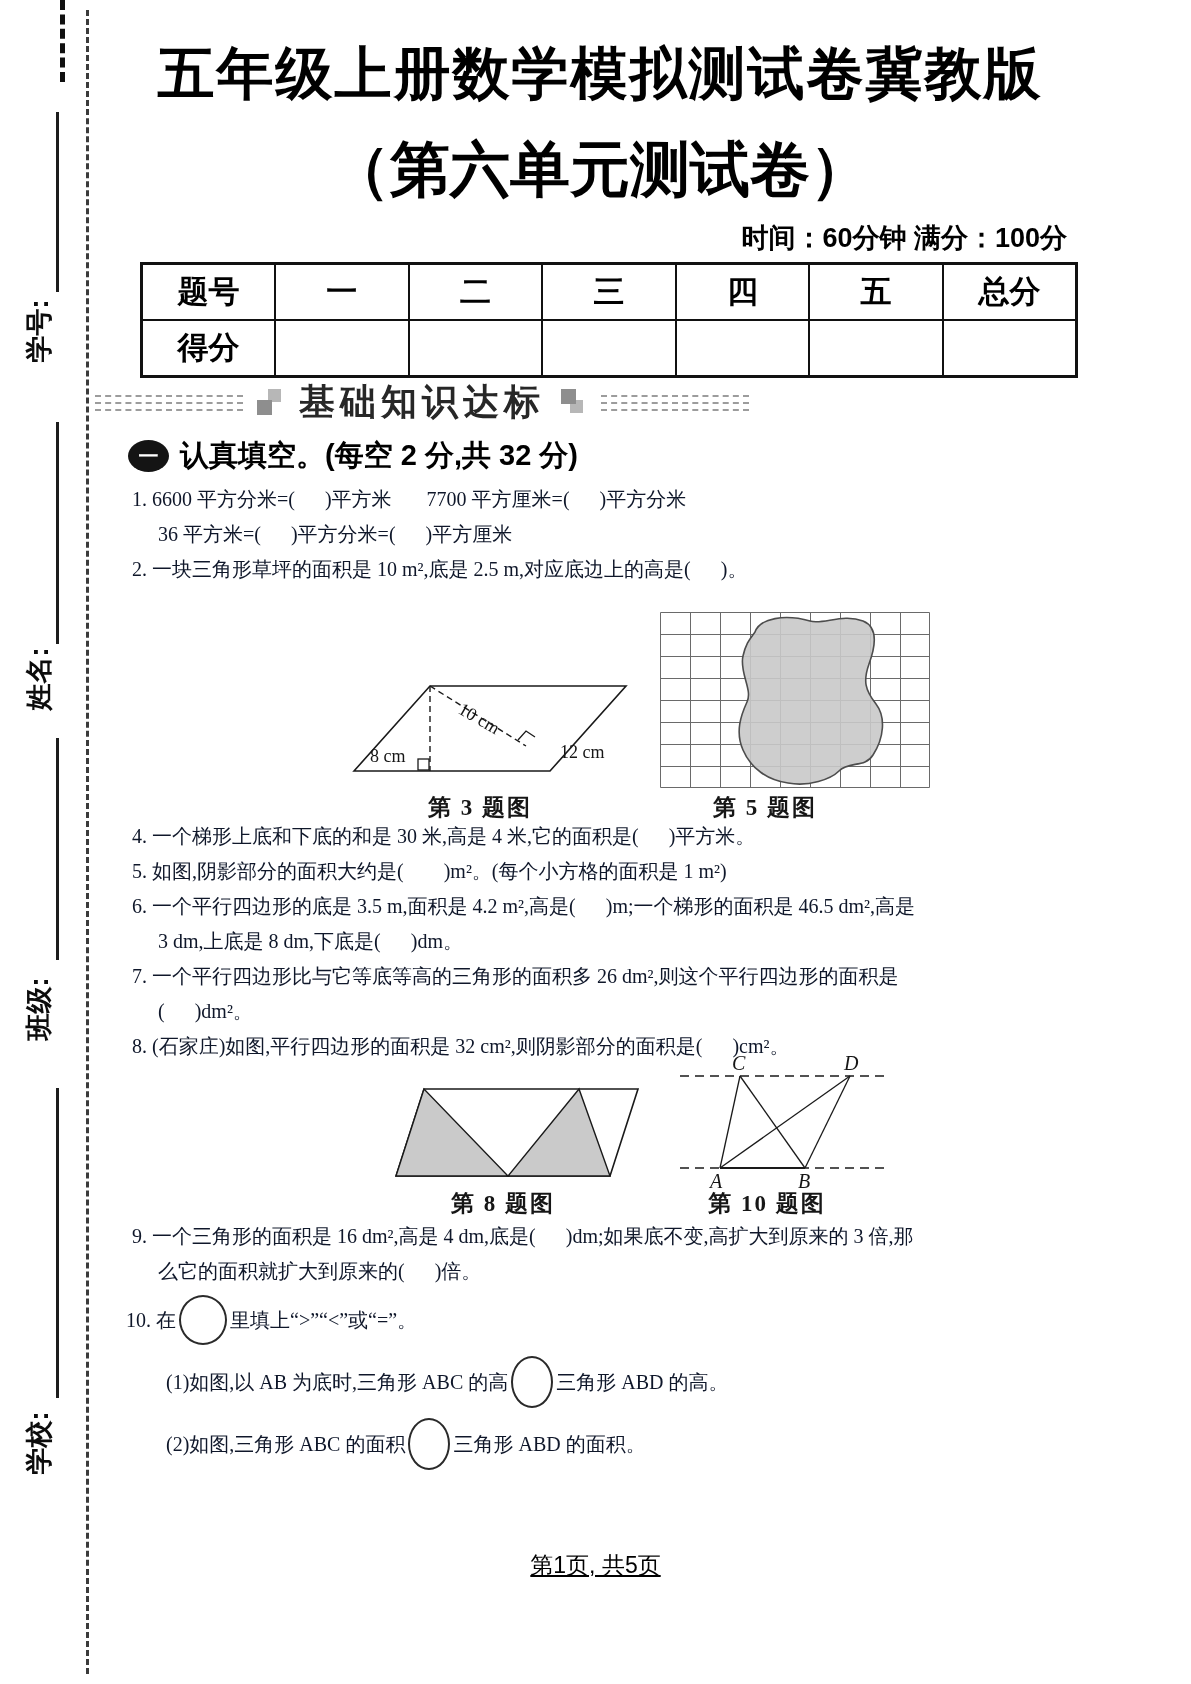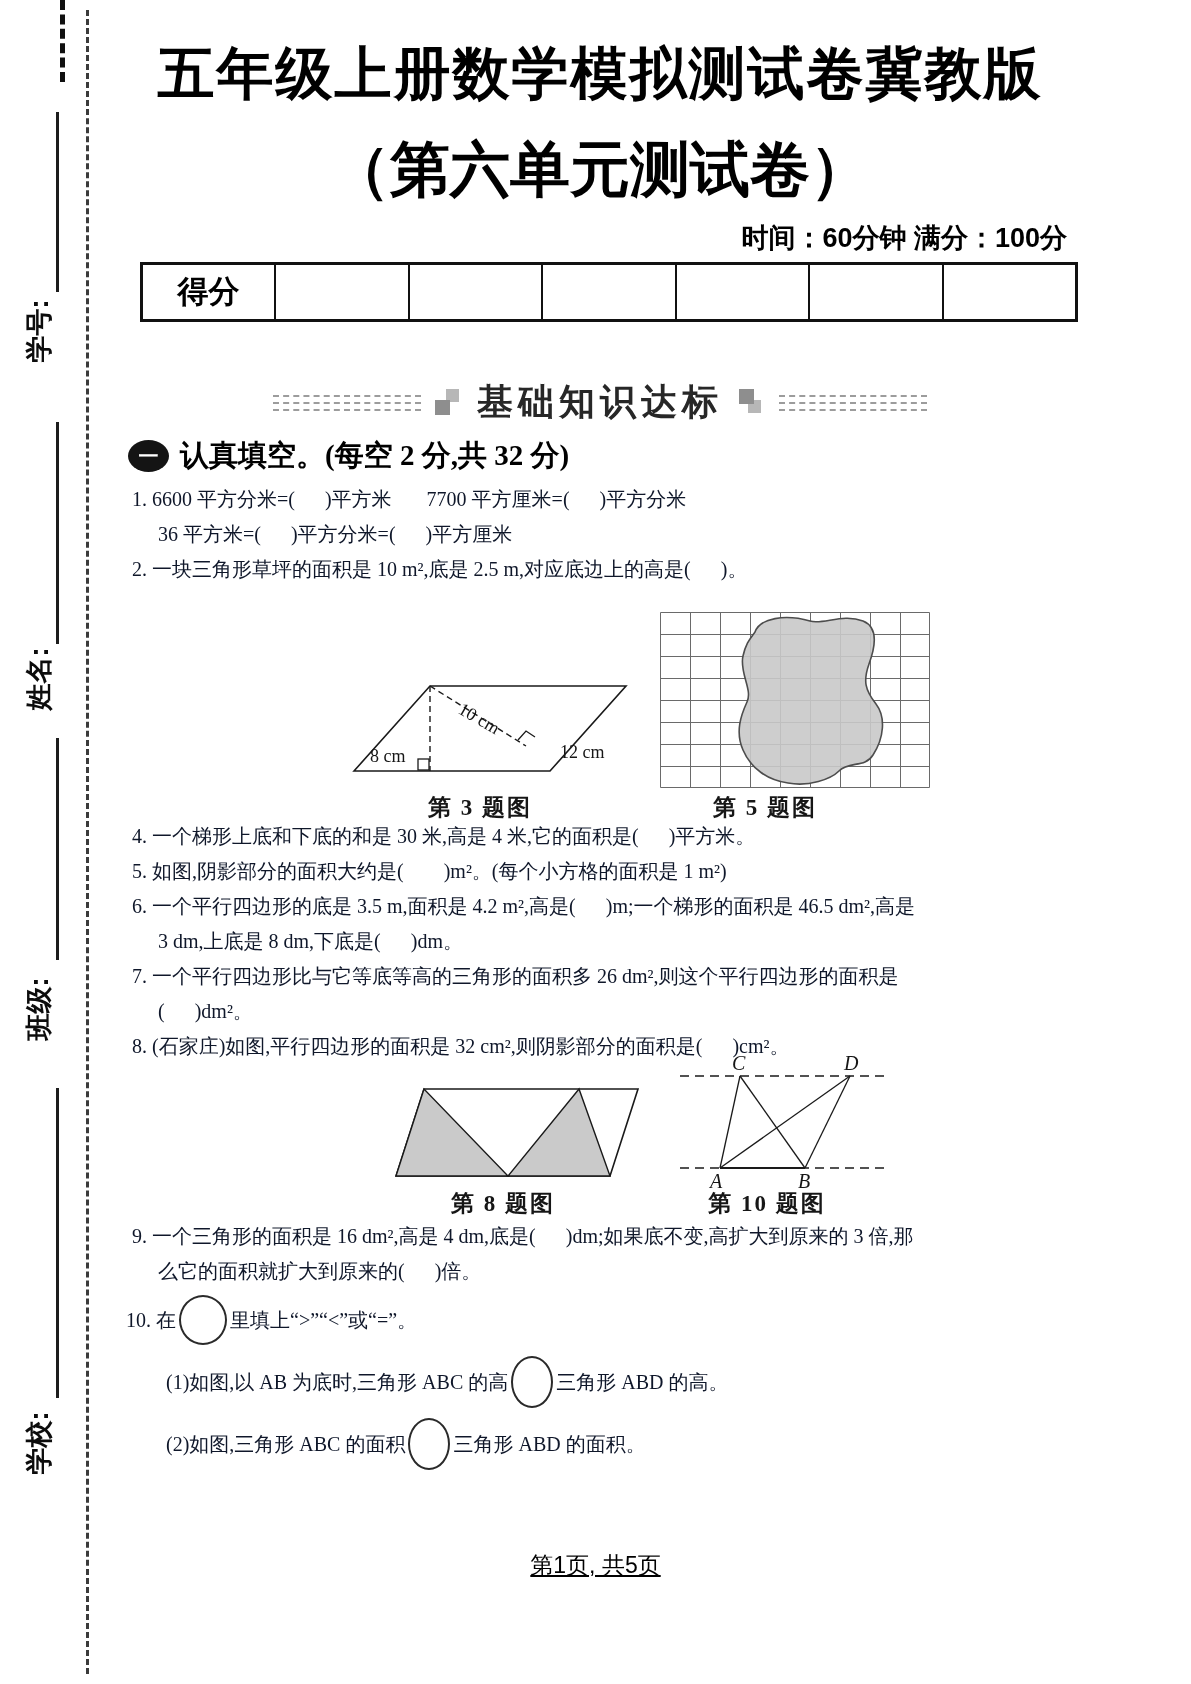--- a/index.html
+++ b/index.html
@@ -35,36 +35,36 @@
     font-family:"Liberation Sans", sans-serif; font-weight:bold; font-size:27px; color:#000;
   }
   
   table.score { position:absolute; top:262px; left:140px; width:938px;
     border-collapse:collapse; table-layout:fixed; border:3.5px solid #111;
     font-family:"Liberation Sans", sans-serif; }
   table.score td { border:2.5px solid #111; height:52px; text-align:center;
     font-size:31px; font-weight:bold; color:#000; }
   
   .banner { position:absolute; top:378px; left:95px; width:1010px;
-    display:flex; justify-content:center; align-items:center; gap:14px; }
+    display:flex; align-items:center; gap:14px; }
   .banner-title { font-family:"Liberation Sans", sans-serif; font-weight:900;
     font-size:36px; letter-spacing:5px; color:#272727; }
   .hatch { width:148px; display:flex; flex-direction:column; gap:5px; }
   .hatch i { display:block; height:0; border-top:2px dashed #9c9c9c; }
   .sq-group { position:relative; width:28px; height:28px; flex:0 0 28px; }
   .sq-a { position:absolute; width:13px; height:13px; background:#b7b7b7; }
   .sq-b { position:absolute; width:15px; height:15px; background:#8e8e8e; }
   .sq-group.left .sq-a { top:0; left:11px; } .sq-group.left .sq-b { top:11px; left:0; }
   .sq-group.right .sq-a { top:11px; left:11px; } .sq-group.right .sq-b { top:0; left:2px; }
   
   .part-head { position:absolute; top:436px; left:128px; display:flex; align-items:center; gap:11px; }
   .badge { width:41px; height:32px; background:#141414; border-radius:50%;
     color:#fff; display:flex; align-items:center; justify-content:center;
     font-size:20px; font-weight:bold; font-family:"Liberation Sans", sans-serif; }
-  .part-title { font-family:Liberation Serif, serif; font-weight:900; font-size:29px; color:#000; }
+  .part-title { font-family:Liberation Sans, sans-serif; font-weight:900; font-size:29px; color:#000; }
   
   .q { position:absolute; left:132px; font-size:20px; color:#0f172a; white-space:pre; }
   .q.indent { left:158px; }
   .q-flex { display:flex; align-items:center; }
   .blank-circle { display:inline-block; border:2px solid #2a2a2a; border-radius:50%;
     margin:0 3px; background:#fff; }
   .c1 { width:44px; height:46px; }
   .c2 { width:38px; height:48px; }
   
   .fig { position:absolute; }
@@ -90,20 +90,29 @@
   <div class="side-label" style="top:992px;">班级:</div>
   <div class="blank-line" style="top:1088px;height:310px;"></div>
   <div class="side-label" style="top:1426px;">学校:</div>
 
   <div class="title">五年级上册数学模拟测试卷冀教版</div>
   <div class="subtitle">（第六单元测试卷）</div>
   <div class="time-line">时间：60分钟  满分：100分</div>
 
   <table class="score">
     <tbody>
+        <tr>
+      <td>题号</td>
+      <td>一</td>
+      <td>二</td>
+      <td>三</td>
+      <td>四</td>
+      <td>五</td>
+      <td>总分</td>
+    </tr>
     <tr>
       <td>得分</td>
       <td></td>
       <td></td>
       <td></td>
       <td></td>
       <td></td>
       <td></td>
     </tr>
   </tbody>

